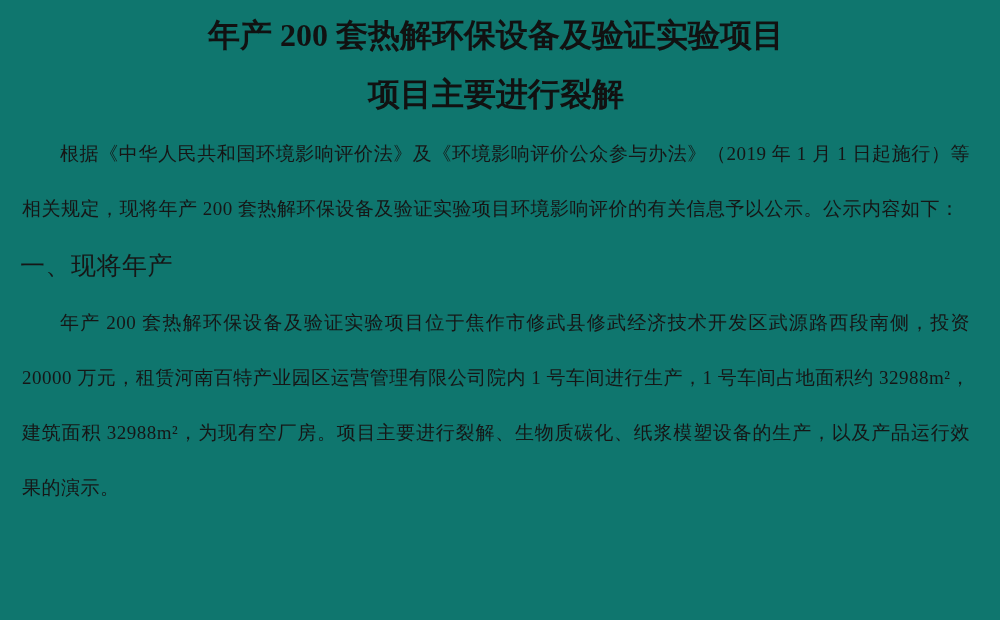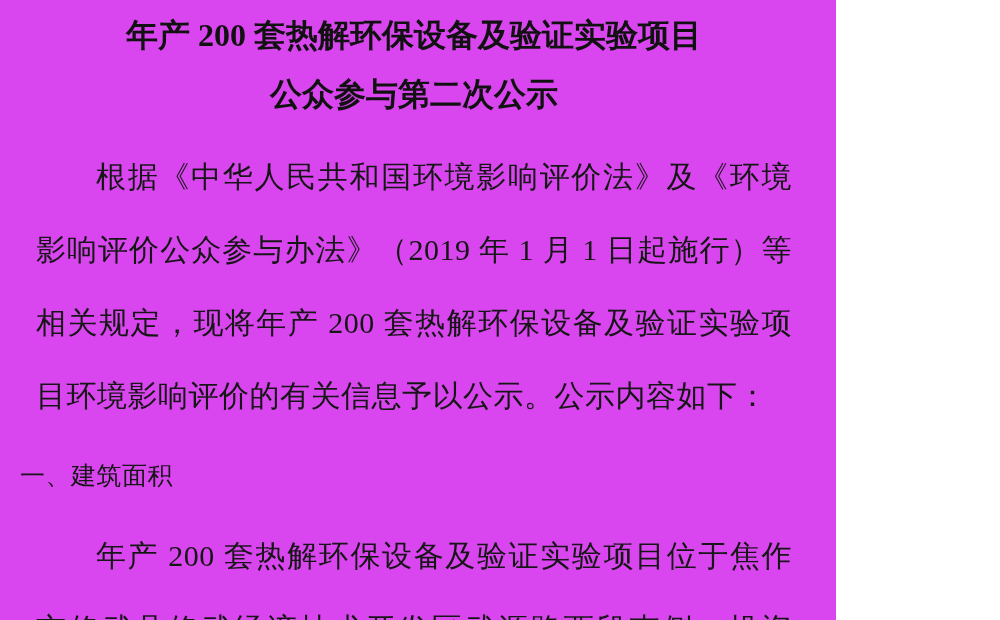--- a/index.html
+++ b/index.html
@@ -9,40 +9,40 @@
   body {
     width: 1000px;
     height: 620px;
     background: #ffffff;
     overflow: hidden;
     font-family: "Liberation Serif", "DejaVu Serif", serif;
     color: #161616;
   }
   .page {
     box-sizing: border-box;
-    width: 836px;
+    width: 1000px;
     height: 620px;
     padding: 6px 28px 0 20px;
-    background: #d946ef;
+    background: #0f766e;
   }
   .doc-title {
     margin: 0;
     font-size: 32px;
     font-weight: bold;
     text-align: center;
     line-height: 59px;
     color: #111111;
   }
   .title-line {
     display: block;
   }
   .body-para {
-    margin: 16px;
-    font-size: 30px;
-    line-height: 73px;
+    margin: 2px;
+    font-size: 19px;
+    line-height: 55px;
     text-align: justify;
     text-indent: 2em;
     letter-spacing: 0.5px;
     color: #161616;
   }
   .section-heading {
     margin: 0;
     font-size: 25px;
     line-height: 55px;
     text-align: left;
@@ -51,22 +51,22 @@
     color: #161616;
   }
 </style>
 </head>
 <body>
 
 <div class="page">
 
   <h1 class="doc-title">
     <span class="title-line">年产 200 套热解环保设备及验证实验项目</span>
-    <span class="title-line">公众参与第二次公示</span>
+    <span class="title-line">项目主要进行裂解</span>
   </h1>
 
   <p class="body-para">根据《中华人民共和国环境影响评价法》及《环境影响评价公众参与办法》（2019 年 1 月 1 日起施行）等相关规定，现将年产 200 套热解环保设备及验证实验项目环境影响评价的有关信息予以公示。公示内容如下：</p>
 
-  <p class="section-heading">一、建筑面积</p>
+  <p class="section-heading">一、现将年产</p>
 
   <p class="body-para">年产 200 套热解环保设备及验证实验项目位于焦作市修武县修武经济技术开发区武源路西段南侧，投资 20000 万元，租赁河南百特产业园区运营管理有限公司院内 1 号车间进行生产，1 号车间占地面积约 32988m²，建筑面积 32988m²，为现有空厂房。项目主要进行裂解、生物质碳化、纸浆模塑设备的生产，以及产品运行效果的演示。</p>
 
 </div>
 
 </body></html>

